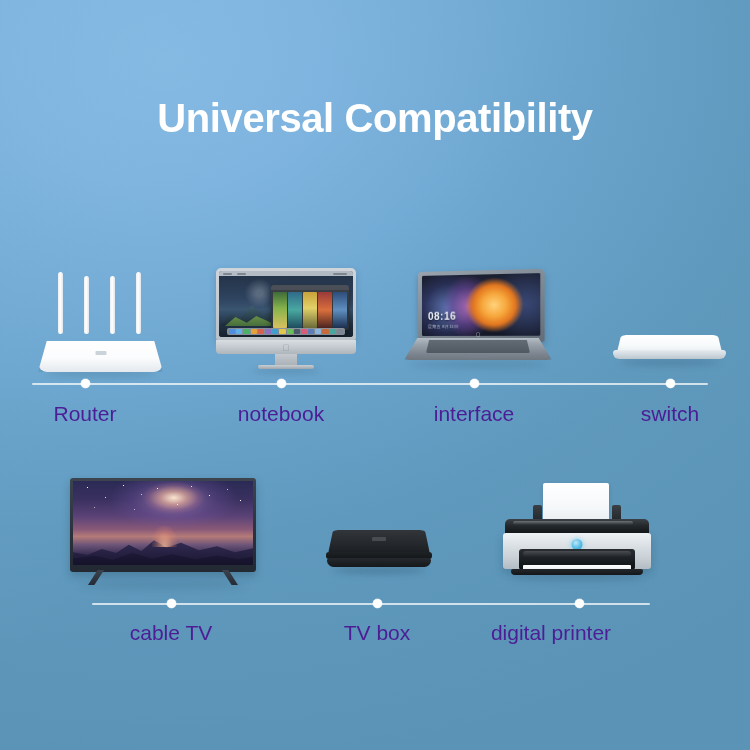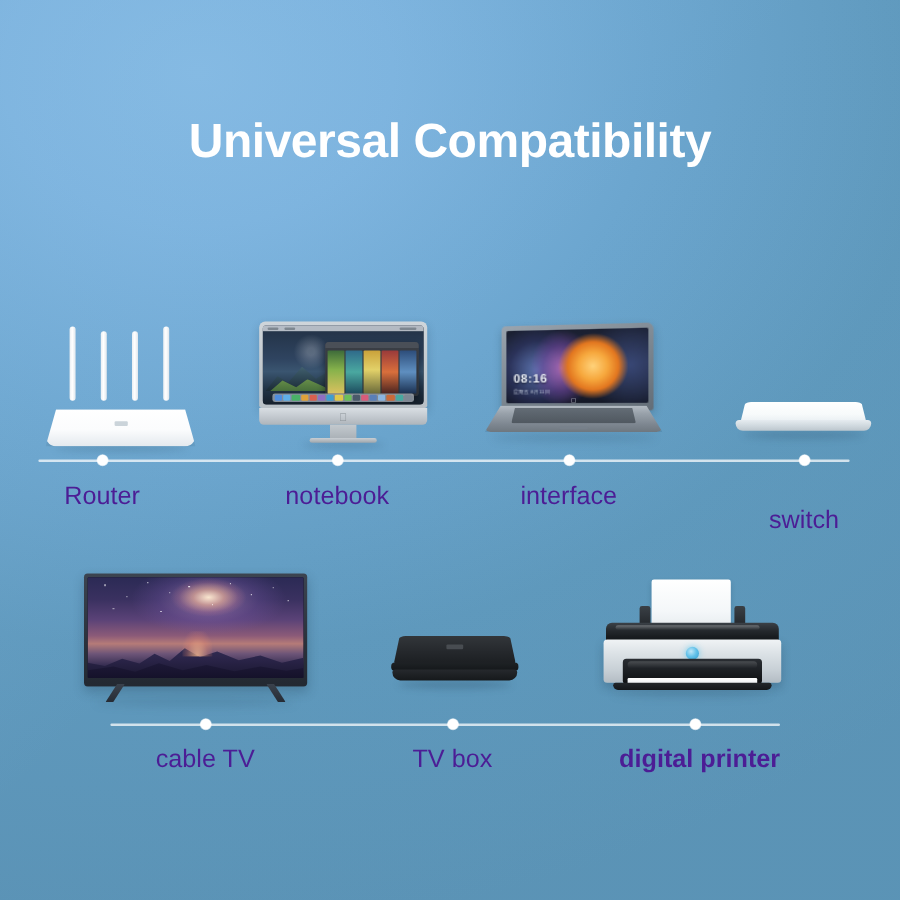--- a/index.html
+++ b/index.html
@@ -398,21 +398,21 @@
 
   <div class="rail" style="left:32px;top:383px;width:676px;"></div>
   <div class="dot" style="left:81px;top:379px;"></div>
   <div class="dot" style="left:277px;top:379px;"></div>
   <div class="dot" style="left:470px;top:379px;"></div>
   <div class="dot" style="left:666px;top:379px;"></div>
 
   <div class="caption" style="left:85px;top:402px;">Router</div>
   <div class="caption" style="left:281px;top:402px;">notebook</div>
   <div class="caption" style="left:474px;top:402px;">interface</div>
-  <div class="caption" style="left:670px;top:422px;">switch</div>
+  <div class="caption" style="left:670px;top:402px;">switch</div>
 
   <div class="dev tv">
     <div class="tv-shadow"></div>
     <div class="tv-frame">
       <div class="tv-screen">
         <div class="tv-sky"></div>
         <div class="tv-stars"></div>
         <div class="tv-ridge"></div>
         <div class="tv-glow"></div>
         <div class="tv-ridge2"></div>
@@ -446,14 +446,14 @@
     <div class="p-base"></div>
   </div>
 
   <div class="rail" style="left:92px;top:603px;width:558px;"></div>
   <div class="dot" style="left:167px;top:599px;"></div>
   <div class="dot" style="left:373px;top:599px;"></div>
   <div class="dot" style="left:575px;top:599px;"></div>
 
   <div class="caption" style="left:171px;top:621px;">cable TV</div>
   <div class="caption" style="left:377px;top:621px;">TV box</div>
-  <div class="caption" style="left:583px;top:621px;font-weight:bold;">digital printer</div>
+  <div class="caption" style="left:551px;top:621px;">digital printer</div>
 </div>
 
 </body></html>

